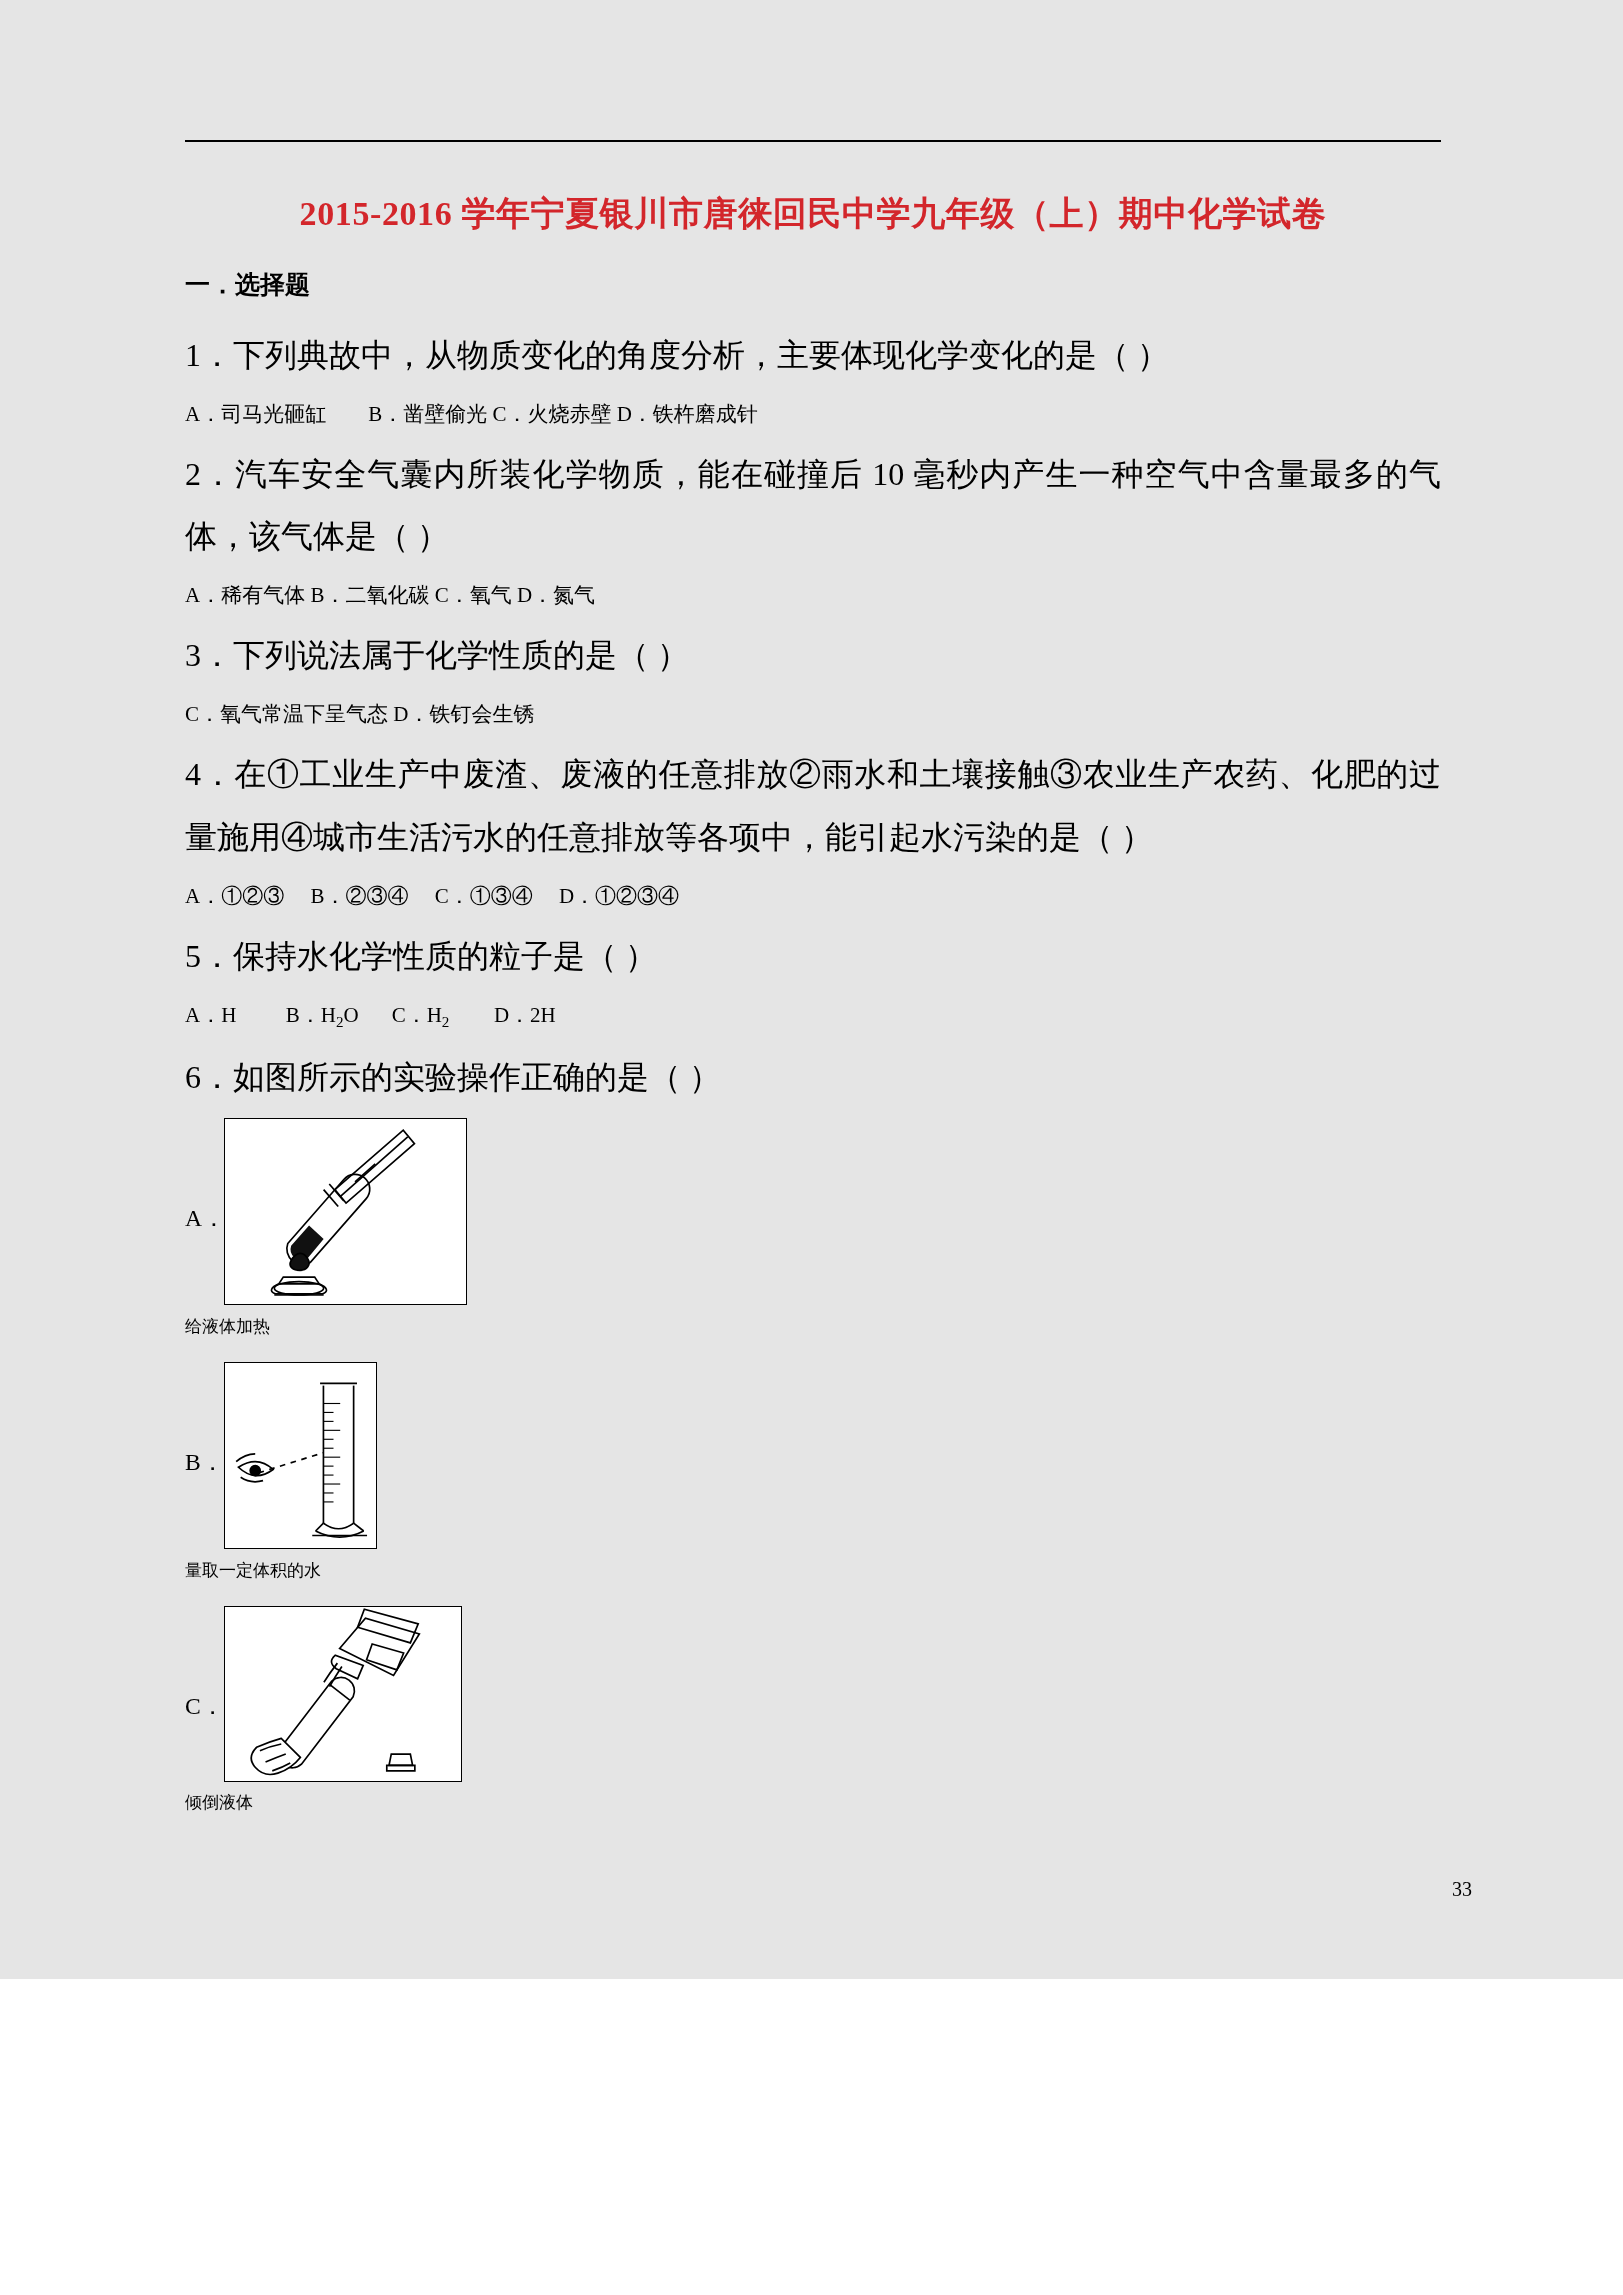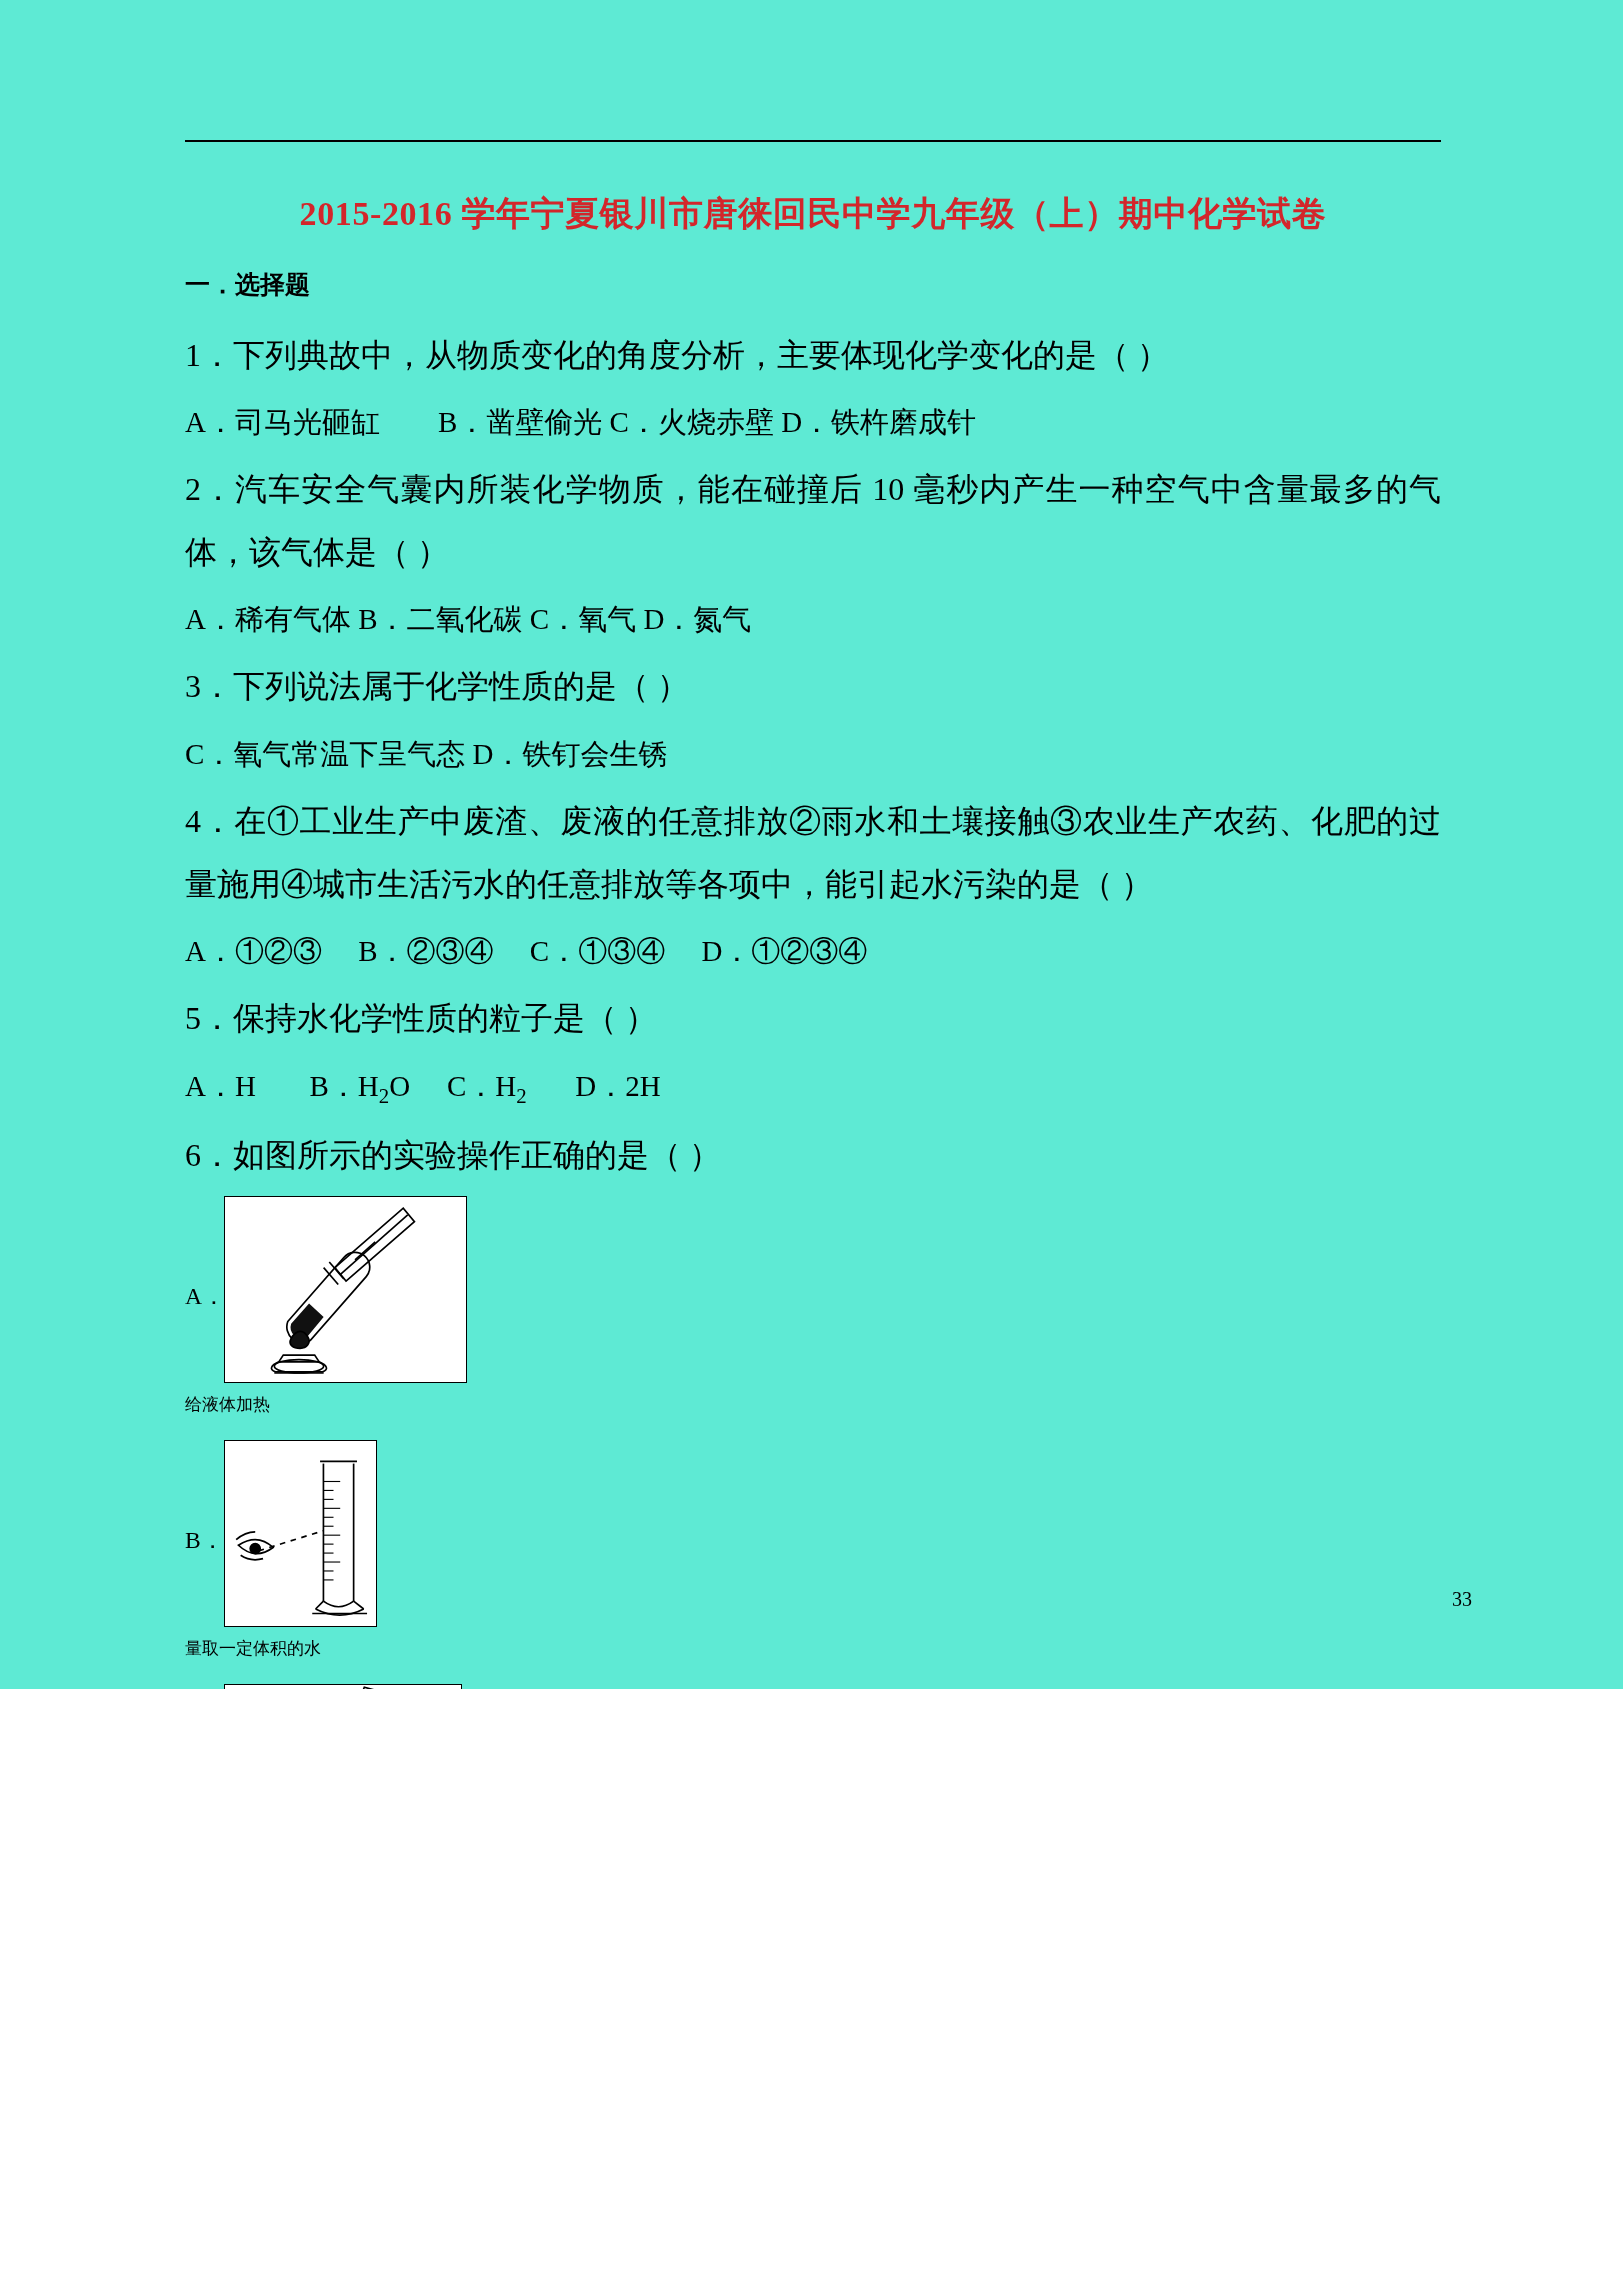--- a/index.html
+++ b/index.html
@@ -7,23 +7,23 @@
     padding: 0;
     background: #ffffff;
   }
   body {
     font-family: "Liberation Serif", "DejaVu Serif", serif;
     color: #000000;
   }
   .page {
     position: relative;
     width: 1623px;
-    height: 1689px;
+    height: 1979px;
     box-sizing: border-box;
-    background: #5eead4;
+    background: #e5e5e5;
     overflow: hidden;
   }
   .content {
     position: absolute;
     left: 185px;
     top: 140px;
     width: 1256px;
   }
   .rule {
     width: 100%;
@@ -47,21 +47,21 @@
     line-height: 1.5;
     margin: 0 0 20px 0;
   }
   .q {
     font-size: 32px;
     line-height: 1.95;
     margin: 0 0 7.9px 0;
     text-align: justify;
   }
   .opts {
-    font-size: 29px;
+    font-size: 21px;
     line-height: 1.95;
     margin: 0 0 7.9px 0;
   }
   .sub {
     vertical-align: sub;
     font-size: 0.72em;
   }
   .figrow {
     display: flex;
     align-items: flex-start;

